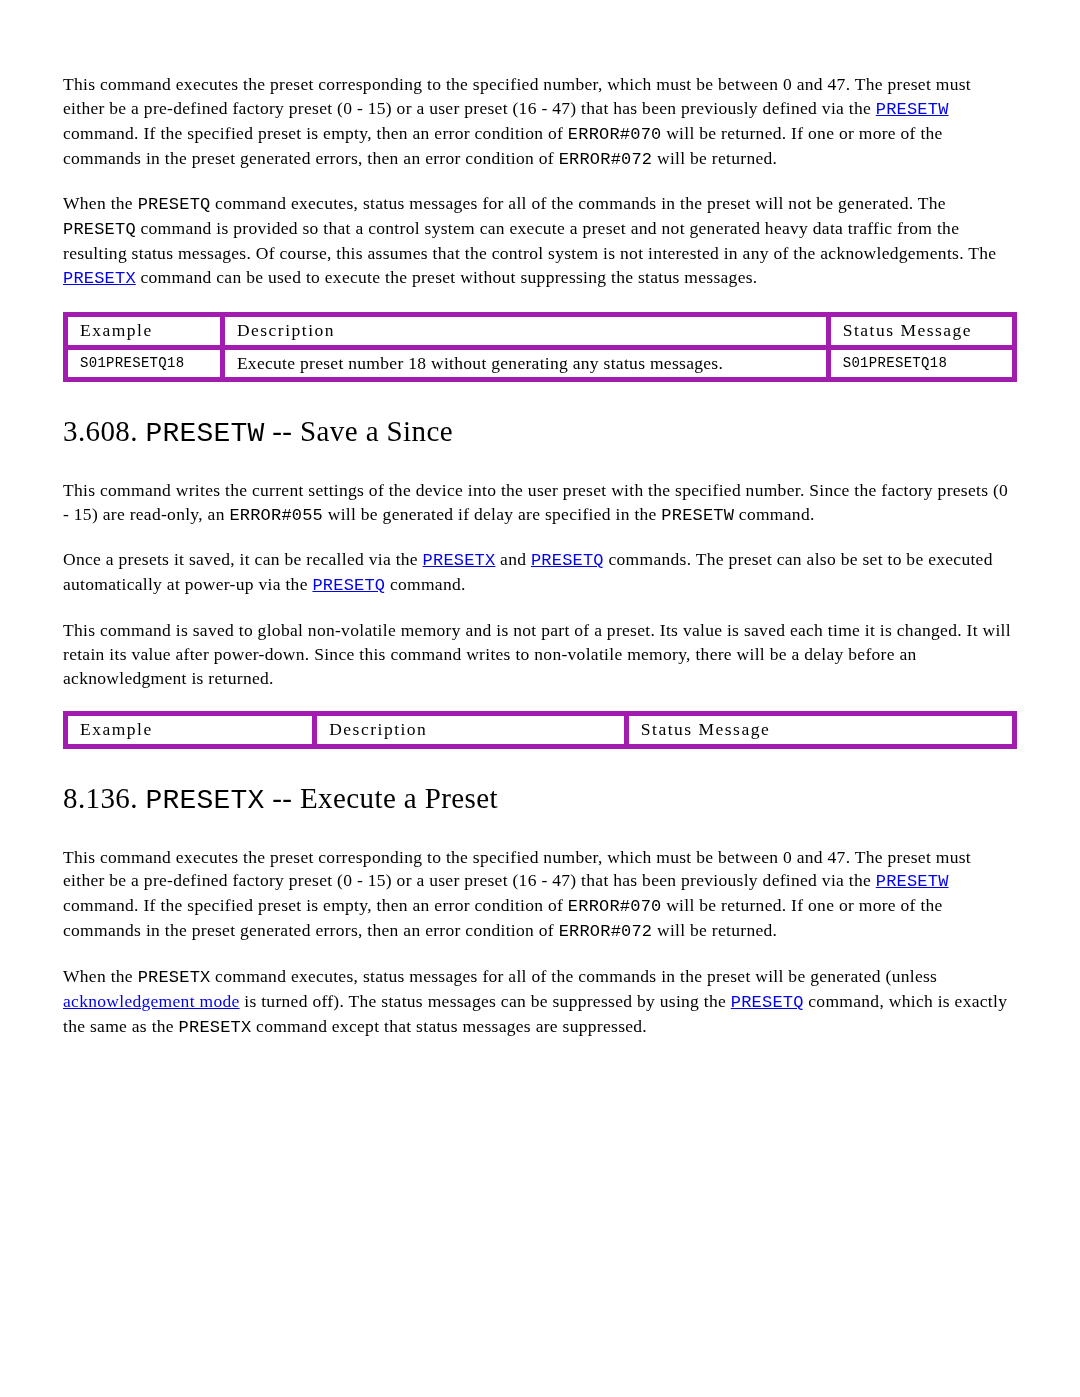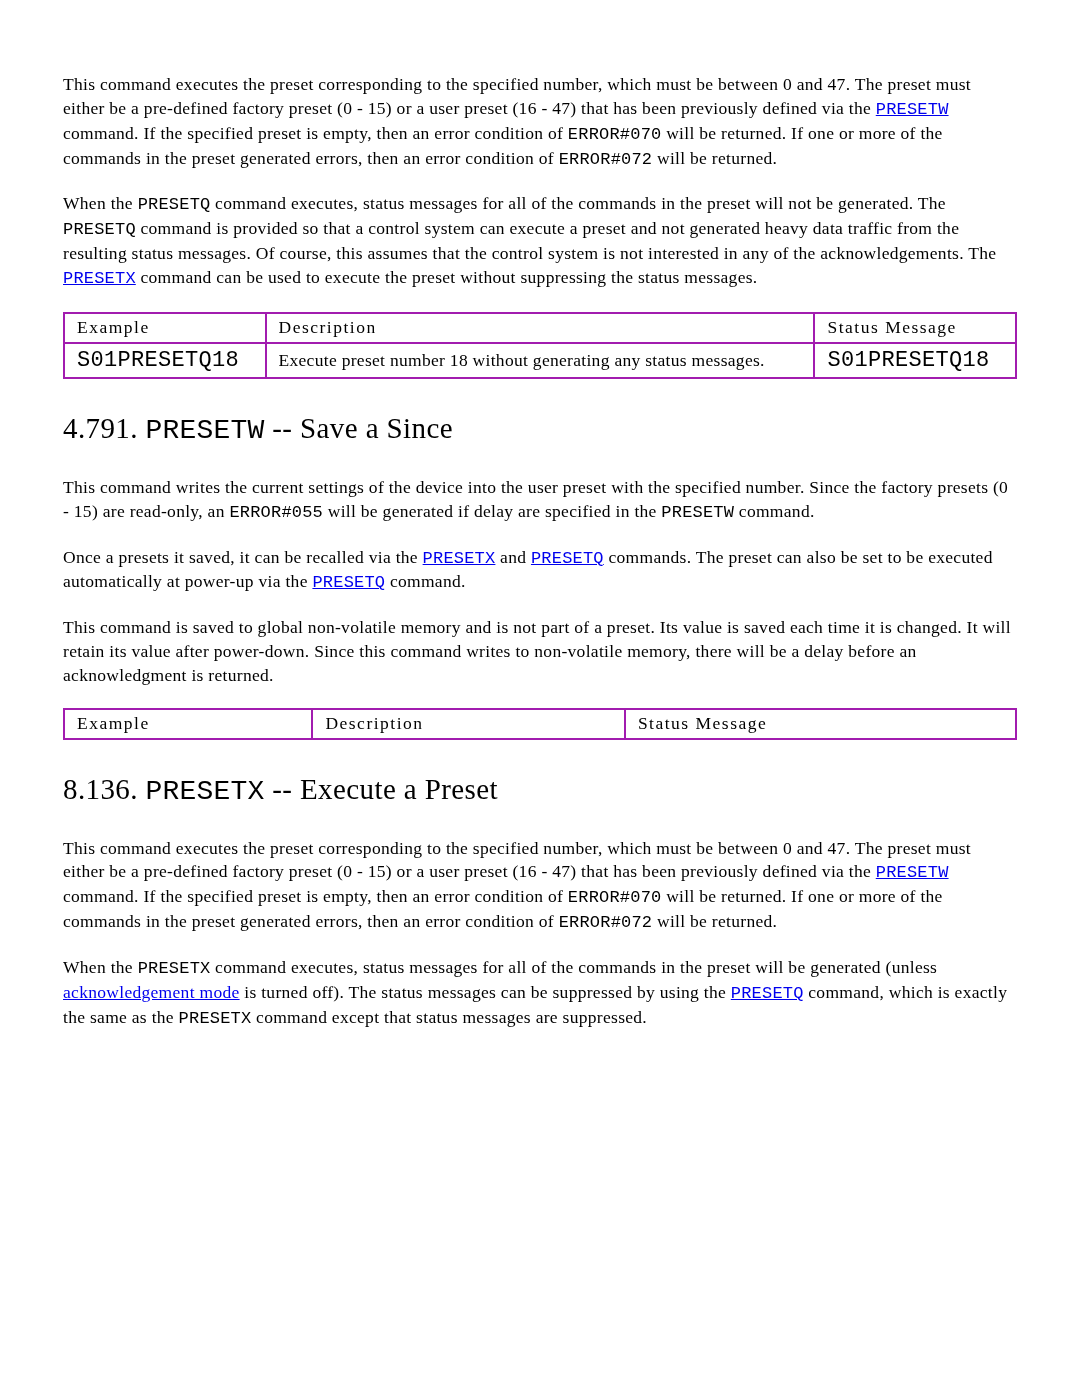--- a/index.html
+++ b/index.html
@@ -36,32 +36,32 @@
     font-family: 'Courier New', Courier, monospace;
     font-size: 28px;
   }
   table {
     border-collapse: collapse;
     width: 100%;
     margin: 4px 0 12px 0;
     border: 2px solid #808080;
   }
   th, td {
-    border: 2px solid #a21caf;
+    border: 5px solid #a21caf;
     padding: 2px 12px;
     text-align: left;
     vertical-align: middle;
     font-weight: normal;
   }
   th {
     letter-spacing: 1.5px;
   }
   td.code-cell {
     font-family: 'Courier New', Courier, monospace;
-    font-size: 22px;
+    font-size: 14px;
     white-space: nowrap;
   }
 </style>
 </head>
 <body>
 
 <p>
   <span>This command executes the preset corresponding to the specified number, which must be between 0 and 47. The preset must either be a pre-defined factory preset (0 - 15) or a user preset (16 - 47) that has been previously defined via the </span><a href="#"><span class="code">PRESETW</span></a><span> command. If the specified preset is empty, then an error condition of </span><span class="code">ERROR#070</span><span> will be returned. If one or more of the commands in the preset generated errors, then an error condition of </span><span class="code">ERROR#072</span><span> will be returned.</span>
 </p>
 
@@ -78,21 +78,21 @@
   </tr>
   <tr>
     <td class="code-cell">S01PRESETQ18</td>
     <td>Execute preset number 18 without generating any status messages.</td>
     <td class="code-cell">S01PRESETQ18</td>
   </tr>
 </tbody>
   </table>
 
 <h2>
-  <span>4.791. </span><span class="code">PRESETW</span><span> -- Save a Since</span>
+  <span>3.608. </span><span class="code">PRESETW</span><span> -- Save a Since</span>
 </h2>
 
 <p>
   <span>This command writes the current settings of the device into the user preset with the specified number. Since the factory presets (0 - 15) are read-only, an </span><span class="code">ERROR#055</span><span> will be generated if delay are specified in the </span><span class="code">PRESETW</span><span> command.</span>
 </p>
 
 <p>
   <span>Once a presets it saved, it can be recalled via the </span><a href="#"><span class="code">PRESETX</span></a><span> and </span><a href="#"><span class="code">PRESETQ</span></a><span> commands. The preset can also be set to be executed automatically at power-up via the </span><a href="#"><span class="code">PRESETQ</span></a><span> command.</span>
 </p>
 

